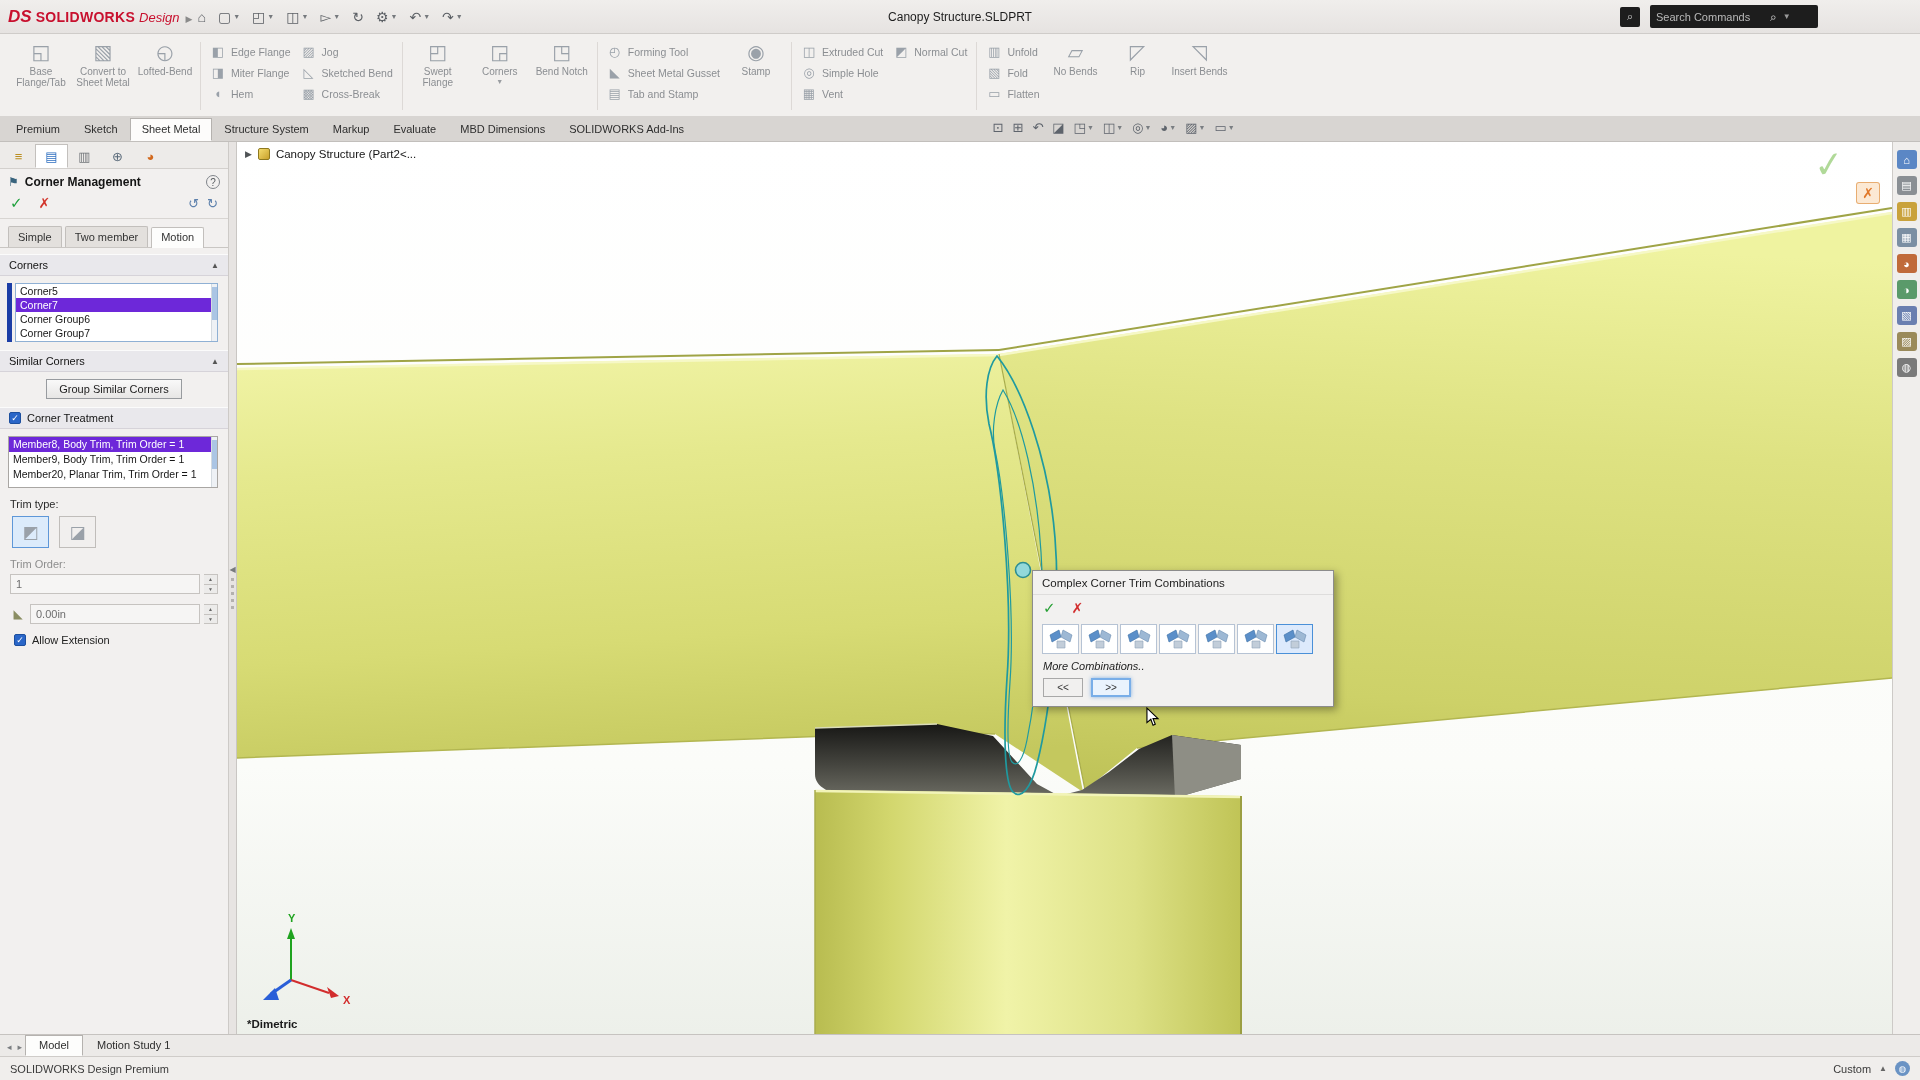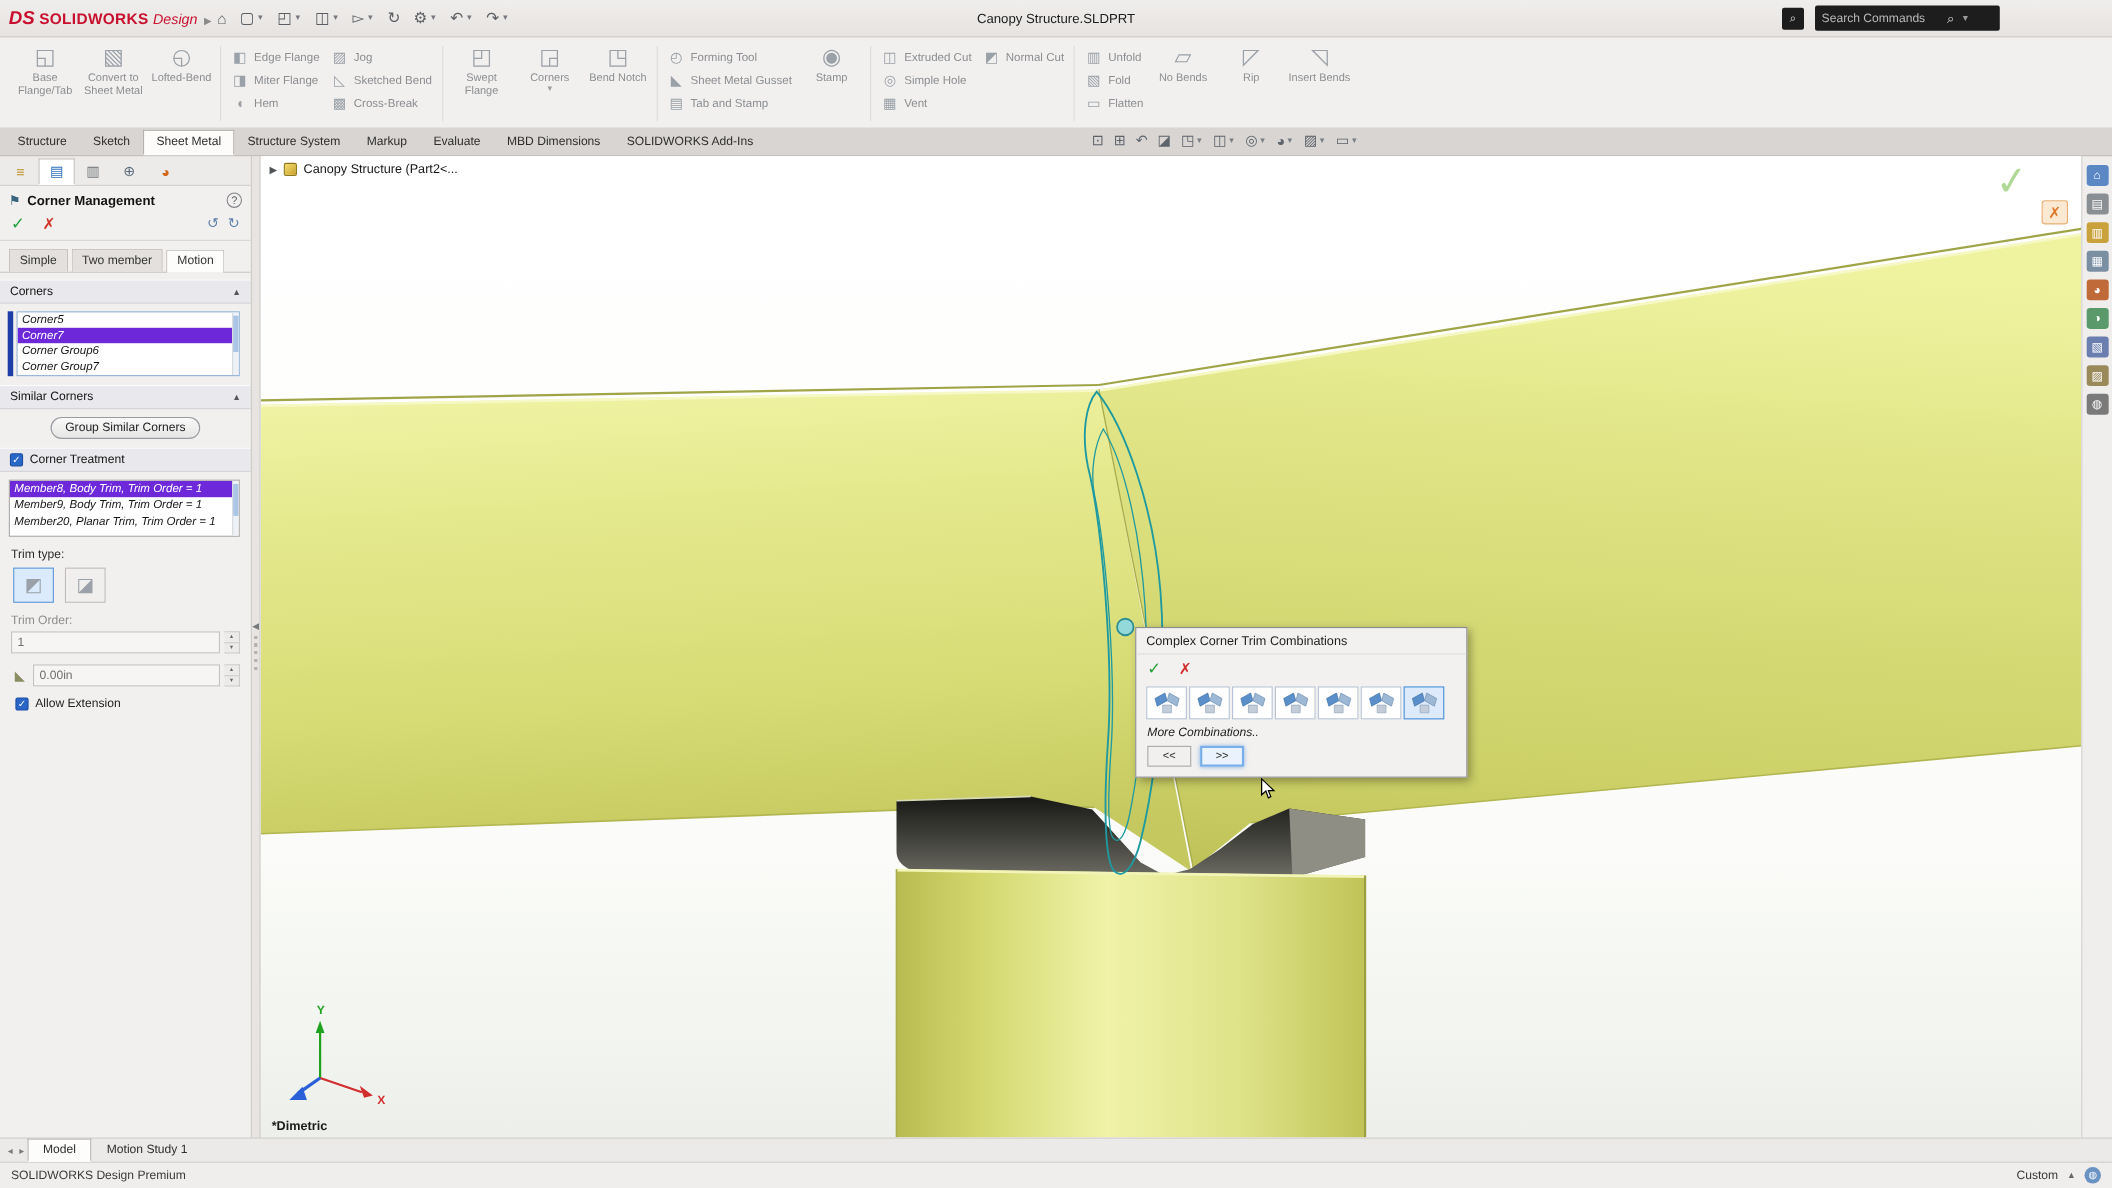--- a/index.html
+++ b/index.html
@@ -73,27 +73,27 @@
   .pm-tabs { display:flex; gap:3px; padding:7px 8px 0; border-bottom:1px solid #c9c6c3; }
   .pm-tab { border:1px solid #c2bfbc; border-bottom:none; border-radius:2px 2px 0 0; background:#e3e0dd; font-size:11px; color:#333; padding:3px 9px 4px; }
   .pm-tab.active { background:#fdfdfc; position:relative; top:1px; padding-bottom:5px; }
   .grp-hdr { display:flex; align-items:center; gap:6px; background:#e9e8ec; border-top:1px solid #fbfbfb; border-bottom:1px solid #d6d3d9; padding:4px 9px; margin-top:6px; }
   .grp-hdr .lbl { font-size:11px; color:#141414; }
   .grp-chevron { margin-left:auto; font-size:8px; color:#555; }
   .corners-wrap { display:flex; gap:3px; padding:7px 10px 2px 7px; }
   .sel-bar { width:5px; background:#1c3ea6; }
   .listbox { flex:1; background:#fff; border:1px solid #8fb0d4; height:59px; overflow:hidden; position:relative; padding-right:6px; }
   .listbox.gray { border-color:#a9a6a3; height:52px; }
-  .list-row { height:14px; line-height:14px; padding:0 4px; font-size:10.5px; color:#161616; white-space:nowrap; display:flex;font-style:italic; }
+  .list-row { height:14px; line-height:14px; padding:0 4px; font-size:10.5px; color:#161616; white-space:nowrap; display:flex; }
   .list-row.tall { height:15px; line-height:15px;gap:40px; }
   .list-row.selected { background:#6d28d9; color:#fff; }
   .trail { margin-left:auto; }
   .list-scroll { position:absolute; right:0; top:0; bottom:0; width:6px; background:#eef1f5; border-left:1px solid #d4dae0; }
   .list-thumb { background:#abc5e4; height:58%; margin-top:3px; }
-  .pm-button { display:block; margin:7px auto 2px; border:1px solid #989b9f; border-radius:10px; background:linear-gradient(#f9f9f9,#e7e6e5); font-size:11px; color:#222; padding:3px 12px; }
+  .pm-button { display:block; margin:7px auto 2px; border:1px solid #989b9f; border-radius:0; background:linear-gradient(#f9f9f9,#e7e6e5); font-size:11px; color:#222; padding:3px 12px; }
   .chk { width:12px; height:12px; background:#2a66c8; border:1px solid #1d4f9e; border-radius:2px; color:#fff; font-size:9px; line-height:11px; text-align:center; flex:none; }
   .treat-wrap { padding:7px 10px 2px 8px; }
   .plain-label { padding:8px 10px 2px; font-size:11px; color:#2a2a2a; }
   .plain-label.dim { color:#8d8d8d; }
   .trim-btns { display:flex; gap:10px; padding:4px 12px 2px; }
   .trim-btn { width:37px; height:32px; border:1px solid #c0bdba; background:#f1efee; color:#9aa1a9; font-size:17px; display:flex; align-items:center; justify-content:center; }
   .trim-btn.selected { border-color:#5e97d8; background:#dcebfb; }
   .input-row { display:flex; align-items:center; padding:2px 10px; gap:4px; }
   .row-icon { width:16px; text-align:center; color:#8a8d62; font-size:12px; }
   .sw-input { flex:1; height:20px; border:1px solid #c6c3c0; background:#f6f5f4; color:#6e6e6e; font-size:11px; padding:0 5px; font-family:inherit; min-width:0; }
@@ -342,21 +342,21 @@
       </button>
       <button class="rb-large disabled">
         <span class="rb-icon">◹</span>
         <span class="rb-label">Insert Bends</span>
       </button>
   </div>
 </div>
 
 <div class="tabrow">
   <div style="display:flex;">
-    <button class="cmd-tab"><span>Structure</span></button>
+    <button class="cmd-tab"><span>Premium</span></button>
       <button class="cmd-tab"><span>Sketch</span></button>
       <button class="cmd-tab active"><span>Sheet Metal</span></button>
       <button class="cmd-tab"><span>Structure System</span></button>
       <button class="cmd-tab"><span>Markup</span></button>
       <button class="cmd-tab"><span>Evaluate</span></button>
       <button class="cmd-tab"><span>MBD Dimensions</span></button>
       <button class="cmd-tab"><span>SOLIDWORKS Add-Ins</span></button>
   </div>
   <div class="headsup">
     <button class="hu-btn">

